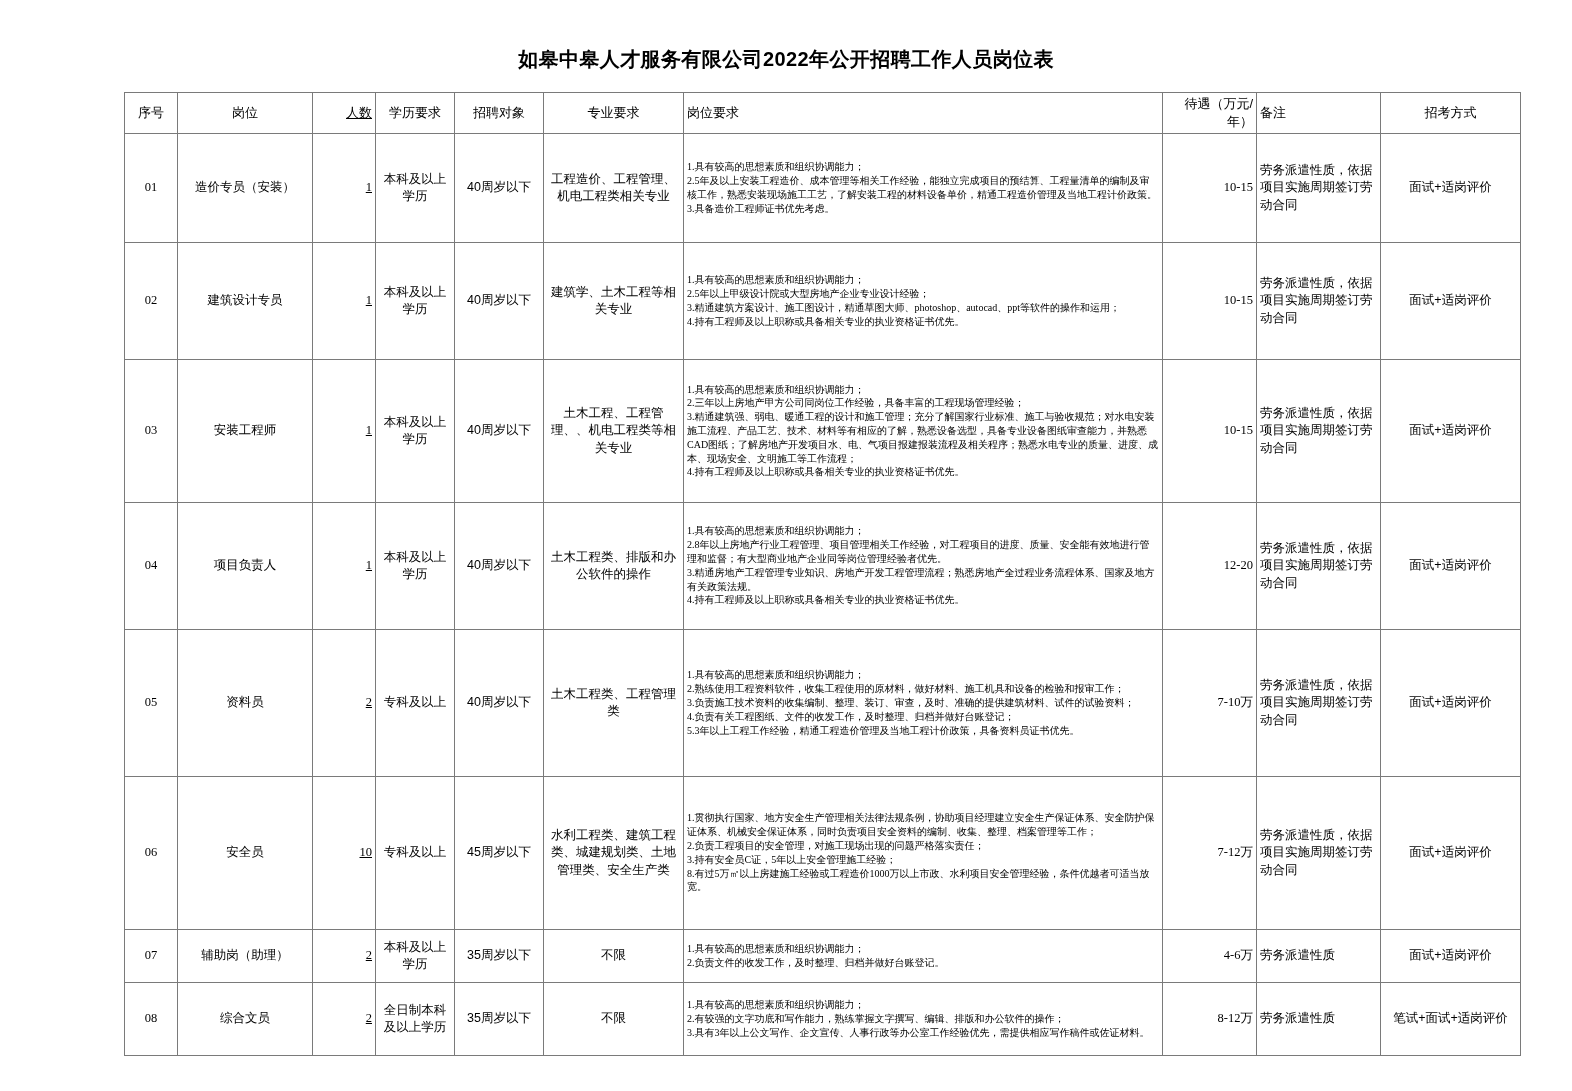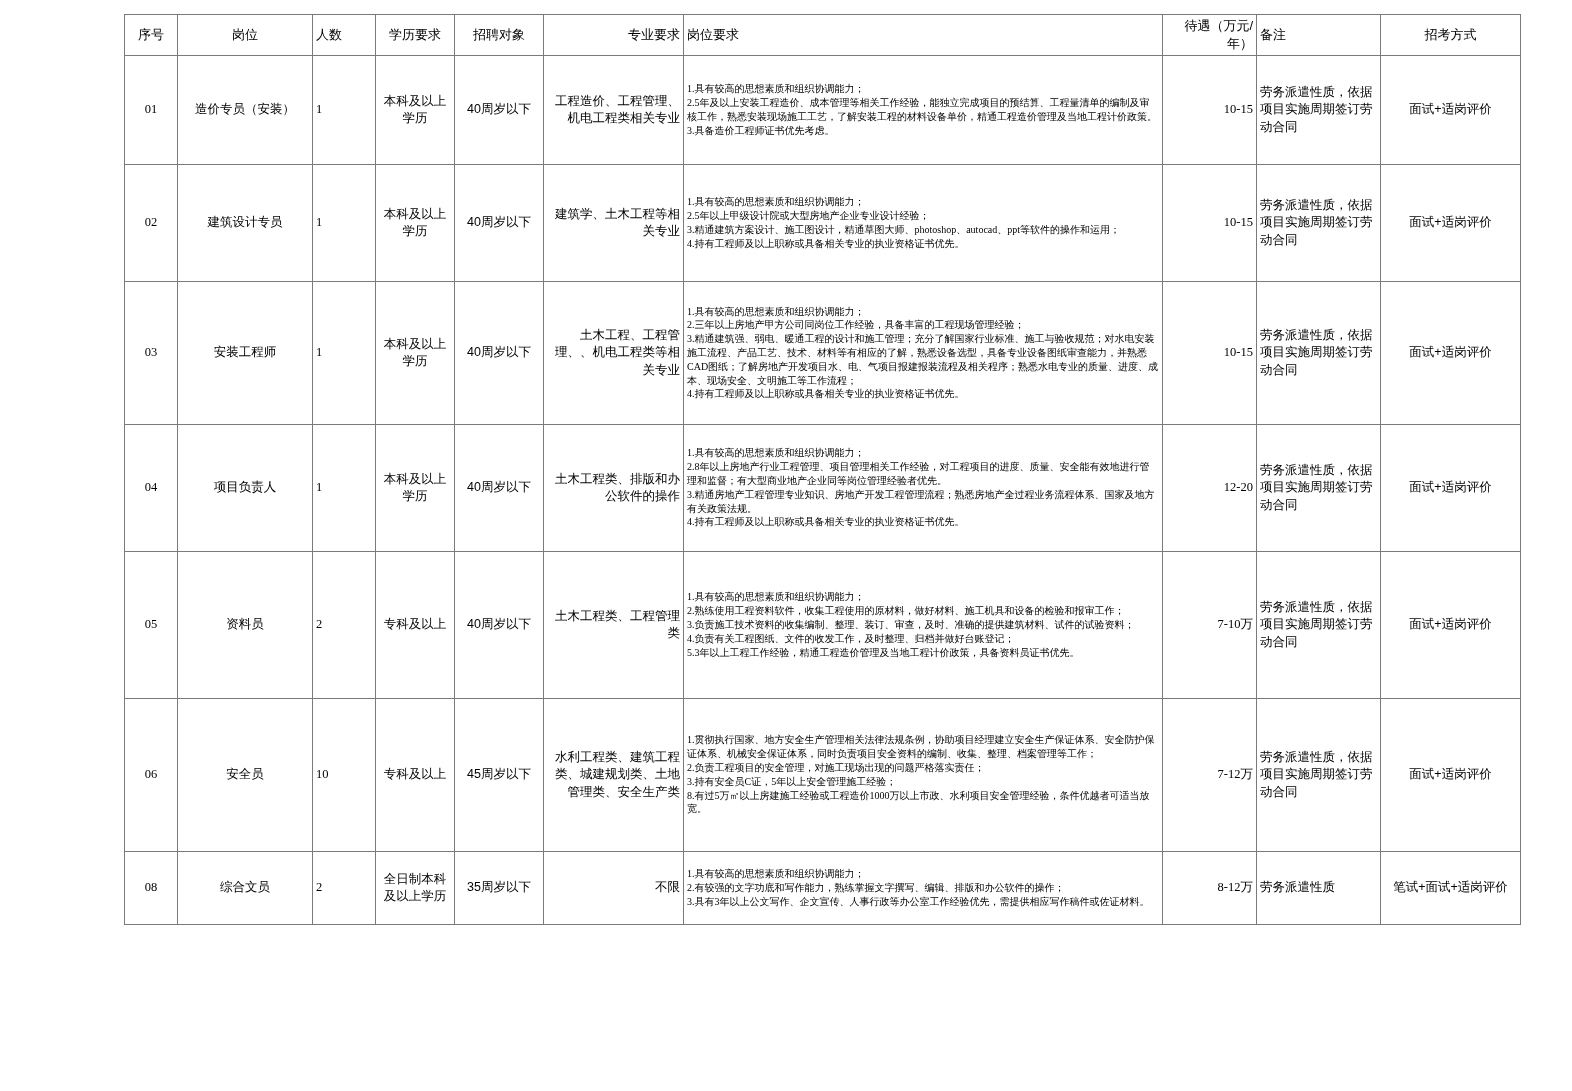--- a/index.html
+++ b/index.html
@@ -25,21 +25,21 @@
     text-align: center;
     font-size: 20px;
     font-weight: bold;
     letter-spacing: 0.4px;
     padding-top: 47px;
     padding-bottom: 0;
     line-height: 1.2;
     font-family: "Liberation Sans", "DejaVu Sans", sans-serif;
   }
   .table-wrap {
-    margin: 14px 122px 0 124px;
+    margin: 21px 122px 0 124px;
   }
   table.job-table {
     border-collapse: collapse;
     width: 1326px;
     table-layout: fixed;
     font-size: 12.5px;
   }
   table.job-table td,
   table.job-table th {
     border: 1px solid #7a7a7a;
@@ -51,24 +51,24 @@
   thead th {
     text-align: center;
     height: 30px;
     font-size: 13px;
     font-family: "Liberation Sans", "DejaVu Sans", sans-serif;
     font-weight: normal;
     padding: 3px 2px;
   }
   .c-idx    { width: 46px;  text-align: center; }
   .c-post   { width: 128px; text-align: center; }
-  .c-count  { width: 56px;  text-align: left; }
+  .c-count  { width: 56px;  text-align: right; text-decoration: underline; }
   .c-edu    { width: 72px;  text-align: center; }
   .c-target { width: 82px;  text-align: center; }
-  .c-major  { width: 133px; text-align: right; }
+  .c-major  { width: 133px; text-align: center; }
   .c-req    { width: 472px; text-align: left; }
   .c-pay    { width: 87px;  text-align: right; }
   .c-note   { width: 117px; text-align: left; }
   .c-exam   { width: 133px; text-align: center; }
 
   td.c-req {
     padding-left: 6px;
     padding-right: 6px;
     font-size: 10px;
     line-height: 1.46;
@@ -89,20 +89,21 @@
   tr.r-05 td { height: 142px; }
   tr.r-06 td { height: 148px; }
   tr.r-07 td { height: 48px; }
   tr.r-08 td { height: 68px; }
 </style>
 </head>
 <body>
 
 <div class="page">
 
+  <div class="doc-title">如皋中皋人才服务有限公司2022年公开招聘工作人员岗位表</div>
 
   <div class="table-wrap">
     <table class="job-table">
       <thead>
         <tr>
           <th class="c-idx">序号</th>
           <th class="c-post">岗位</th>
           <th class="c-count">人数</th>
           <th class="c-edu">学历要求</th>
           <th class="c-target">招聘对象</th>
@@ -216,20 +217,35 @@
               <div class="line">1.贯彻执行国家、地方安全生产管理相关法律法规条例，协助项目经理建立安全生产保证体系、安全防护保证体系、机械安全保证体系，同时负责项目安全资料的编制、收集、整理、档案管理等工作；</div>
               <div class="line">2.负责工程项目的安全管理，对施工现场出现的问题严格落实责任；</div>
               <div class="line">3.持有安全员C证，5年以上安全管理施工经验；</div>
               <div class="line">8.有过5万㎡以上房建施工经验或工程造价1000万以上市政、水利项目安全管理经验，条件优越者可适当放宽。</div>
             </td>
           <td class="c-pay">7-12万</td>
           <td class="c-note">劳务派遣性质，依据项目实施周期签订劳动合同</td>
           <td class="c-exam">面试+适岗评价</td>
         </tr>
 
+        <tr class="r-07">
+          <td class="c-idx">07</td>
+          <td class="c-post">辅助岗（助理）</td>
+          <td class="c-count">2</td>
+          <td class="c-edu">本科及以上学历</td>
+          <td class="c-target">35周岁以下</td>
+          <td class="c-major">不限</td>
+          <td class="c-req">
+              <div class="line">1.具有较高的思想素质和组织协调能力；</div>
+              <div class="line">2.负责文件的收发工作，及时整理、归档并做好台账登记。</div>
+            </td>
+          <td class="c-pay">4-6万</td>
+          <td class="c-note">劳务派遣性质</td>
+          <td class="c-exam">面试+适岗评价</td>
+        </tr>
 
         <tr class="r-08">
           <td class="c-idx">08</td>
           <td class="c-post">综合文员</td>
           <td class="c-count">2</td>
           <td class="c-edu">全日制本科及以上学历</td>
           <td class="c-target">35周岁以下</td>
           <td class="c-major">不限</td>
           <td class="c-req">
               <div class="line">1.具有较高的思想素质和组织协调能力；</div>

